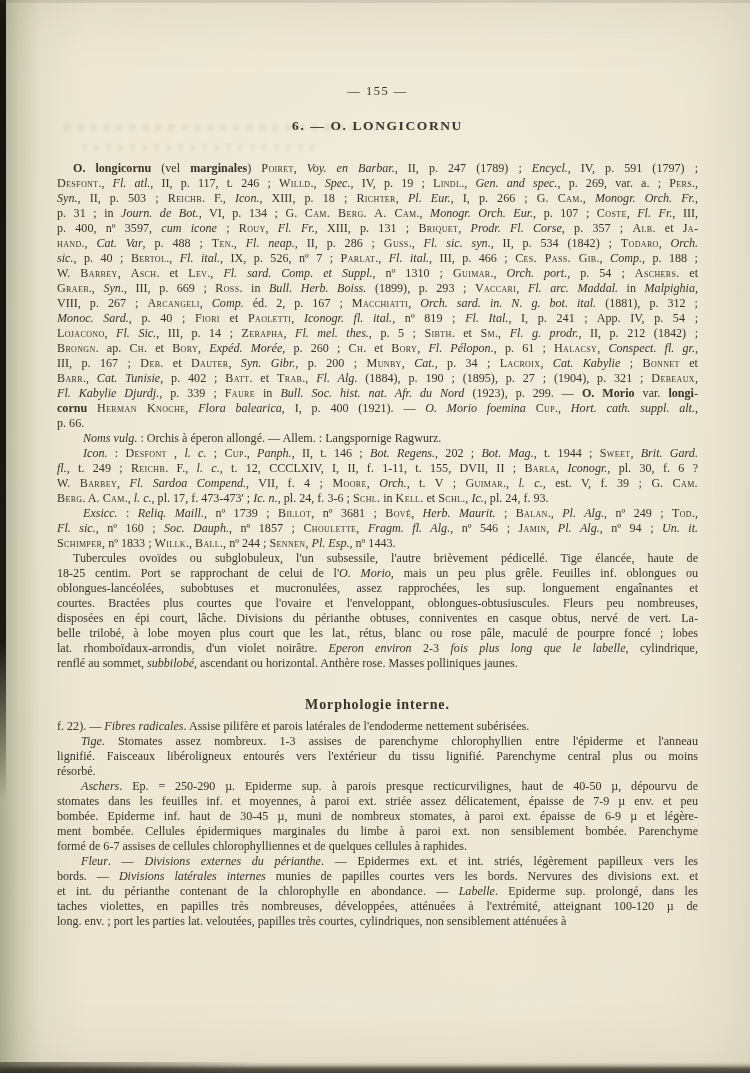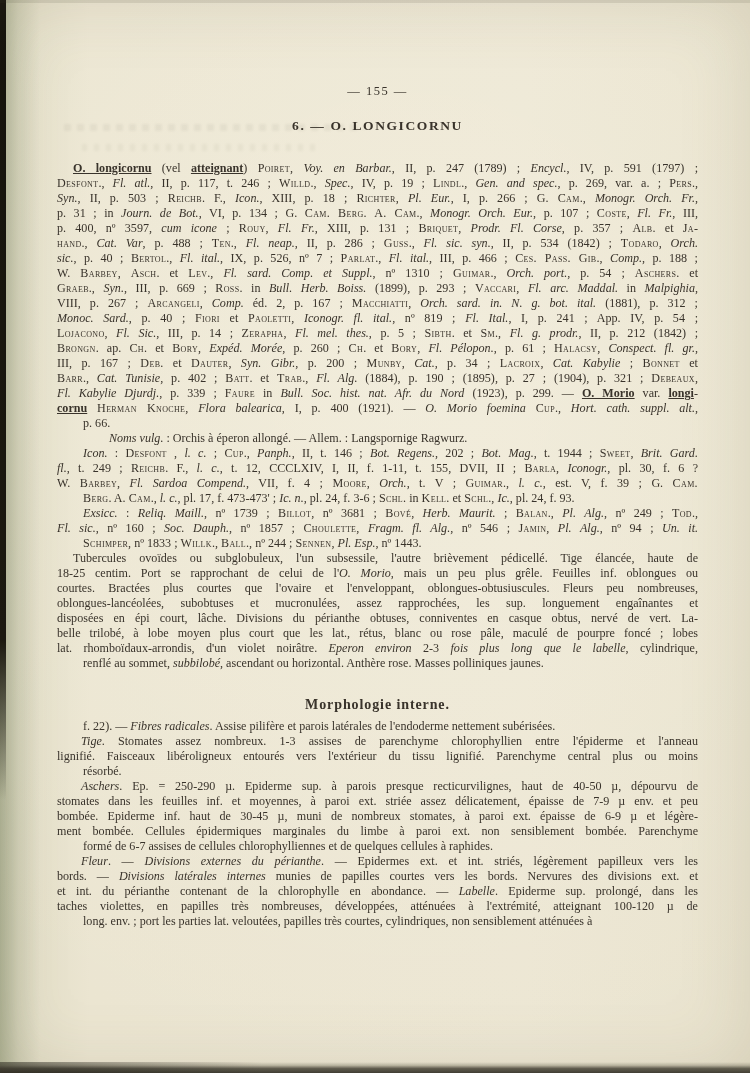--- a/index.html
+++ b/index.html
@@ -26,44 +26,44 @@
   .ghost{position:absolute;left:64px;top:118px;width:300px;height:48px;opacity:.5;filter:blur(1.2px);
     background:
       repeating-linear-gradient(90deg,rgba(118,115,98,.16) 0 7px,rgba(0,0,0,0) 7px 13px) 0 6px/100% 7px no-repeat,
       repeating-linear-gradient(90deg,rgba(118,115,98,.13) 0 5px,rgba(0,0,0,0) 5px 12px) 18px 26px/80% 7px no-repeat;}
   
   .content{position:absolute;left:57px;top:84px;width:641px;}
   .pageno{text-align:center;font-size:12.5px;letter-spacing:1.5px;line-height:14px;}
   .title{text-align:center;font-weight:700;font-size:13.5px;letter-spacing:1.6px;line-height:14px;margin-top:21px;}
   .textblock{margin-top:28px;font-size:12.1px;line-height:15px;}
   .ln{text-align:justify;text-align-last:justify;-moz-text-align-last:justify;white-space:nowrap;white-space:normal;}
-  .ln.last{text-align-last:left;margin-left:26px;-moz-text-align-last:left;}
+  .ln.last{text-align-last:left;-moz-text-align-last:left;}
   .i{font-style:italic;}
-  .b{font-weight:700;text-decoration:underline;}
+  .b{font-weight:700;}
   .sc{font-variant:small-caps;letter-spacing:.35px;}
   .morph-heading{text-align:center;font-weight:700;font-size:14px;letter-spacing:.9px;line-height:16px;
     margin-top:26px;margin-bottom:6px;}
 </style>
 </head>
 <body>
 
 <div class="page" style="--ink: #39332b;">
   <div class="edge-left-green"></div>
   <div class="edge-left-black"></div>
   <div class="edge-top"></div>
   <div class="edge-bottom"></div>
   <div class="ghost"></div>
 
   <div class="content">
     <div class="pageno">— 155 —</div>
     <div class="title">6. — O. LONGICORNU</div>
 
     <div class="textblock">
       <div>
-          <div class="ln" style="text-indent: 16px;"><span class="b">O. longicornu</span><span> (vel </span><span class="b">atteignant</span><span>) </span><span class="sc">Poiret</span><span>, </span><span class="i">Voy. en Barbar.</span><span>, II, p. 247 (1789) ; </span><span class="i">Encycl.</span><span>, IV, p. 591 (1797) ;</span></div>
+          <div class="ln" style="text-indent: 16px;"><span class="b">O. longicornu</span><span> (vel </span><span class="b">marginales</span><span>) </span><span class="sc">Poiret</span><span>, </span><span class="i">Voy. en Barbar.</span><span>, II, p. 247 (1789) ; </span><span class="i">Encycl.</span><span>, IV, p. 591 (1797) ;</span></div>
           <div class="ln"><span class="sc">Desfont</span><span>., </span><span class="i">Fl. atl.</span><span>, II, p. 117, t. 246 ; </span><span class="sc">Willd</span><span>., </span><span class="i">Spec.</span><span>, IV, p. 19 ; </span><span class="sc">Lindl</span><span>., </span><span class="i">Gen. and spec.</span><span>, p. 269, var. a. ; </span><span class="sc">Pers</span><span>.,</span></div>
           <div class="ln"><span class="i">Syn.</span><span>, II, p. 503 ; </span><span class="sc">Reichb</span><span>. F., </span><span class="i">Icon.</span><span>, XIII, p. 18 ; </span><span class="sc">Richter</span><span>, </span><span class="i">Pl. Eur.</span><span>, I, p. 266 ; G. </span><span class="sc">Cam</span><span>., </span><span class="i">Monogr. Orch. Fr.</span><span>,</span></div>
           <div class="ln"><span>p. 31 ; in </span><span class="i">Journ. de Bot.</span><span>, VI, p. 134 ; G. </span><span class="sc">Cam. Berg. A. Cam</span><span>., </span><span class="i">Monogr. Orch. Eur.</span><span>, p. 107 ; </span><span class="sc">Coste</span><span>, </span><span class="i">Fl. Fr.</span><span>, III,</span></div>
           <div class="ln"><span>p. 400, nº 3597, </span><span class="i">cum icone</span><span> ; </span><span class="sc">Rouy</span><span>, </span><span class="i">Fl. Fr.</span><span>, XIII, p. 131 ; </span><span class="sc">Briquet</span><span>, </span><span class="i">Prodr. Fl. Corse</span><span>, p. 357 ; </span><span class="sc">Alb</span><span>. et </span><span class="sc">Ja</span><span>-</span></div>
           <div class="ln"><span class="sc">hand</span><span>., </span><span class="i">Cat. Var</span><span>, p. 488 ; </span><span class="sc">Ten</span><span>., </span><span class="i">Fl. neap.</span><span>, II, p. 286 ; </span><span class="sc">Guss</span><span>., </span><span class="i">Fl. sic. syn.</span><span>, II, p. 534 (1842) ; </span><span class="sc">Todaro</span><span>, </span><span class="i">Orch.</span></div>
           <div class="ln"><span class="i">sic.</span><span>, p. 40 ; </span><span class="sc">Bertol</span><span>., </span><span class="i">Fl. ital.</span><span>, IX, p. 526, nº 7 ; </span><span class="sc">Parlat</span><span>., </span><span class="i">Fl. ital.</span><span>, III, p. 466 ; </span><span class="sc">Ces. Pass. Gib</span><span>., </span><span class="i">Comp.</span><span>, p. 188 ;</span></div>
           <div class="ln"><span>W. </span><span class="sc">Barbey</span><span>, </span><span class="sc">Asch</span><span>. et </span><span class="sc">Lev</span><span>., </span><span class="i">Fl. sard. Comp. et Suppl.</span><span>, nº 1310 ; </span><span class="sc">Guimar</span><span>., </span><span class="i">Orch. port.</span><span>, p. 54 ; </span><span class="sc">Aschers</span><span>. et</span></div>
           <div class="ln"><span class="sc">Graeb</span><span>., </span><span class="i">Syn.</span><span>, III, p. 669 ; </span><span class="sc">Ross</span><span>. in </span><span class="i">Bull. Herb. Boiss.</span><span> (1899), p. 293 ; </span><span class="sc">Vaccari</span><span>, </span><span class="i">Fl. arc. Maddal.</span><span> in </span><span class="i">Malpighia</span><span>,</span></div>
           <div class="ln"><span>VIII, p. 267 ; </span><span class="sc">Arcangeli</span><span>, </span><span class="i">Comp.</span><span> éd. 2, p. 167 ; </span><span class="sc">Macchiatti</span><span>, </span><span class="i">Orch. sard. in. N. g. bot. ital.</span><span> (1881), p. 312 ;</span></div>
           <div class="ln"><span class="i">Monoc. Sard.</span><span>, p. 40 ; </span><span class="sc">Fiori</span><span> et </span><span class="sc">Paoletti</span><span>, </span><span class="i">Iconogr. fl. ital.</span><span>, nº 819 ; </span><span class="i">Fl. Ital.</span><span>, I, p. 241 ; App. IV, p. 54 ;</span></div>
@@ -85,22 +85,22 @@
           <div class="ln last"><span class="sc">Berg</span><span>. A. </span><span class="sc">Cam</span><span>., </span><span class="i">l. c.</span><span>, pl. 17, f. 473-473' ; </span><span class="i">Ic. n.</span><span>, pl. 24, f. 3-6 ; </span><span class="sc">Schl</span><span>. in </span><span class="sc">Kell</span><span>. et </span><span class="sc">Schl</span><span>., </span><span class="i">Ic.</span><span>, pl. 24, f. 93.</span></div>
         </div>
       <div>
           <div class="ln" style="text-indent: 26px;"><span class="i">Exsicc.</span><span> : </span><span class="i">Reliq. Maill.</span><span>, nº 1739 ; </span><span class="sc">Billot</span><span>, nº 3681 ; </span><span class="sc">Bové</span><span>, </span><span class="i">Herb. Maurit.</span><span> ; </span><span class="sc">Balan</span><span>., </span><span class="i">Pl. Alg.</span><span>, nº 249 ; </span><span class="sc">Tod</span><span>.,</span></div>
           <div class="ln"><span class="i">Fl. sic.</span><span>, nº 160 ; </span><span class="i">Soc. Dauph.</span><span>, nº 1857 ; </span><span class="sc">Choulette</span><span>, </span><span class="i">Fragm. fl. Alg.</span><span>, nº 546 ; </span><span class="sc">Jamin</span><span>, </span><span class="i">Pl. Alg.</span><span>, nº 94 ; </span><span class="i">Un. it.</span></div>
           <div class="ln last"><span class="sc">Schimper</span><span>, nº 1833 ; </span><span class="sc">Willk</span><span>., </span><span class="sc">Ball</span><span>., nº 244 ; </span><span class="sc">Sennen</span><span>, </span><span class="i">Pl. Esp.</span><span>, nº 1443.</span></div>
         </div>
       <div>
           <div class="ln" style="text-indent: 16px;"><span>Tubercules ovoïdes ou subglobuleux, l'un subsessile, l'autre brièvement pédicellé. Tige élancée, haute de</span></div>
           <div class="ln"><span>18-25 centim. Port se rapprochant de celui de l'</span><span class="i">O. Morio</span><span>, mais un peu plus grêle. Feuilles inf. oblongues ou</span></div>
+          <div class="ln"><span>oblongues-lancéolées, subobtuses et mucronulées, assez rapprochées, les sup. longuement engaînantes et</span></div>
           <div class="ln"><span>courtes. Bractées plus courtes que l'ovaire et l'enveloppant, oblongues-obtusiuscules. Fleurs peu nombreuses,</span></div>
-          <div class="ln"><span>oblongues-lancéolées, subobtuses et mucronulées, assez rapprochées, les sup. longuement engaînantes et</span></div>
           <div class="ln"><span>disposées en épi court, lâche. Divisions du périanthe obtuses, conniventes en casque obtus, nervé de vert. La-</span></div>
           <div class="ln"><span>belle trilobé, à lobe moyen plus court que les lat., rétus, blanc ou rose pâle, maculé de pourpre foncé ; lobes</span></div>
           <div class="ln"><span>lat. rhomboïdaux-arrondis, d'un violet noirâtre. </span><span class="i">Eperon environ</span><span> 2-3 </span><span class="i">fois plus long que le labelle</span><span>, cylindrique,</span></div>
           <div class="ln last"><span>renflé au sommet, </span><span class="i">subbilobé</span><span>, ascendant ou horizontal. Anthère rose. Masses polliniques jaunes.</span></div>
         </div>
 
       <div class="morph-heading">Morphologie interne.</div>
 
       <div>
         <div>

